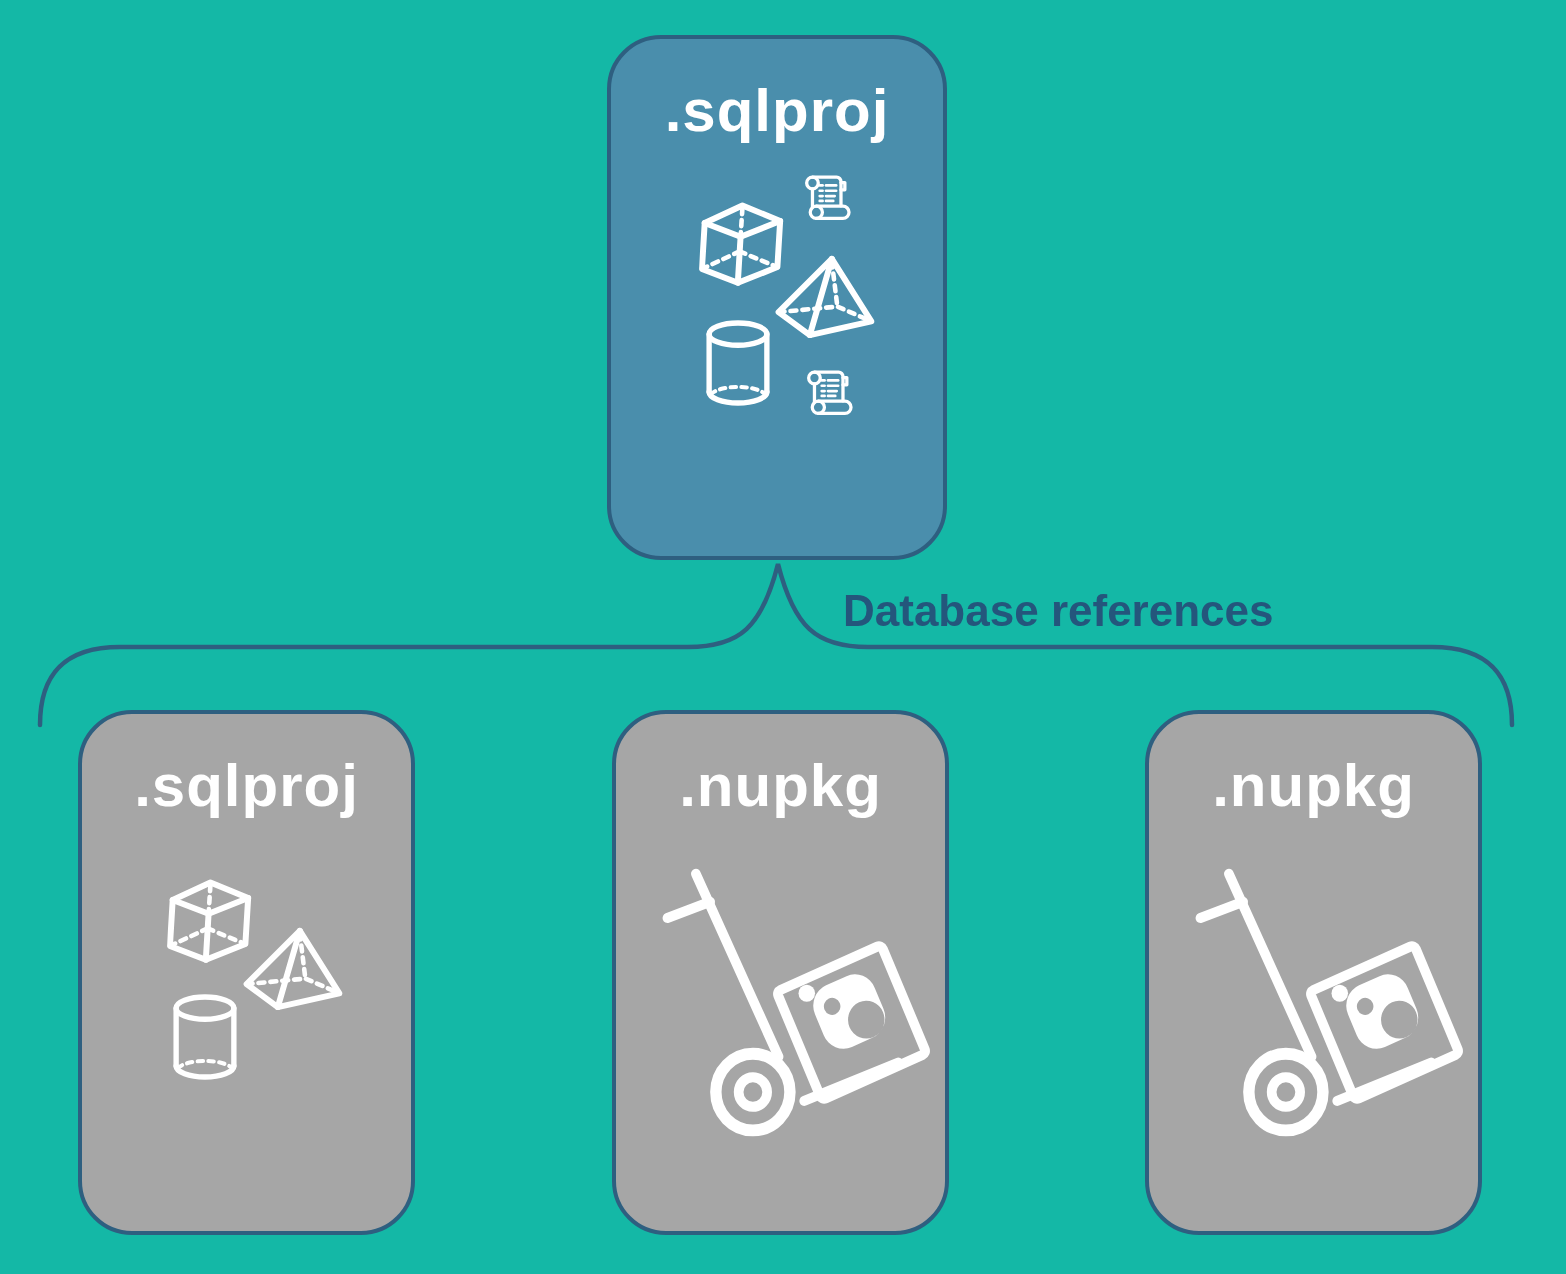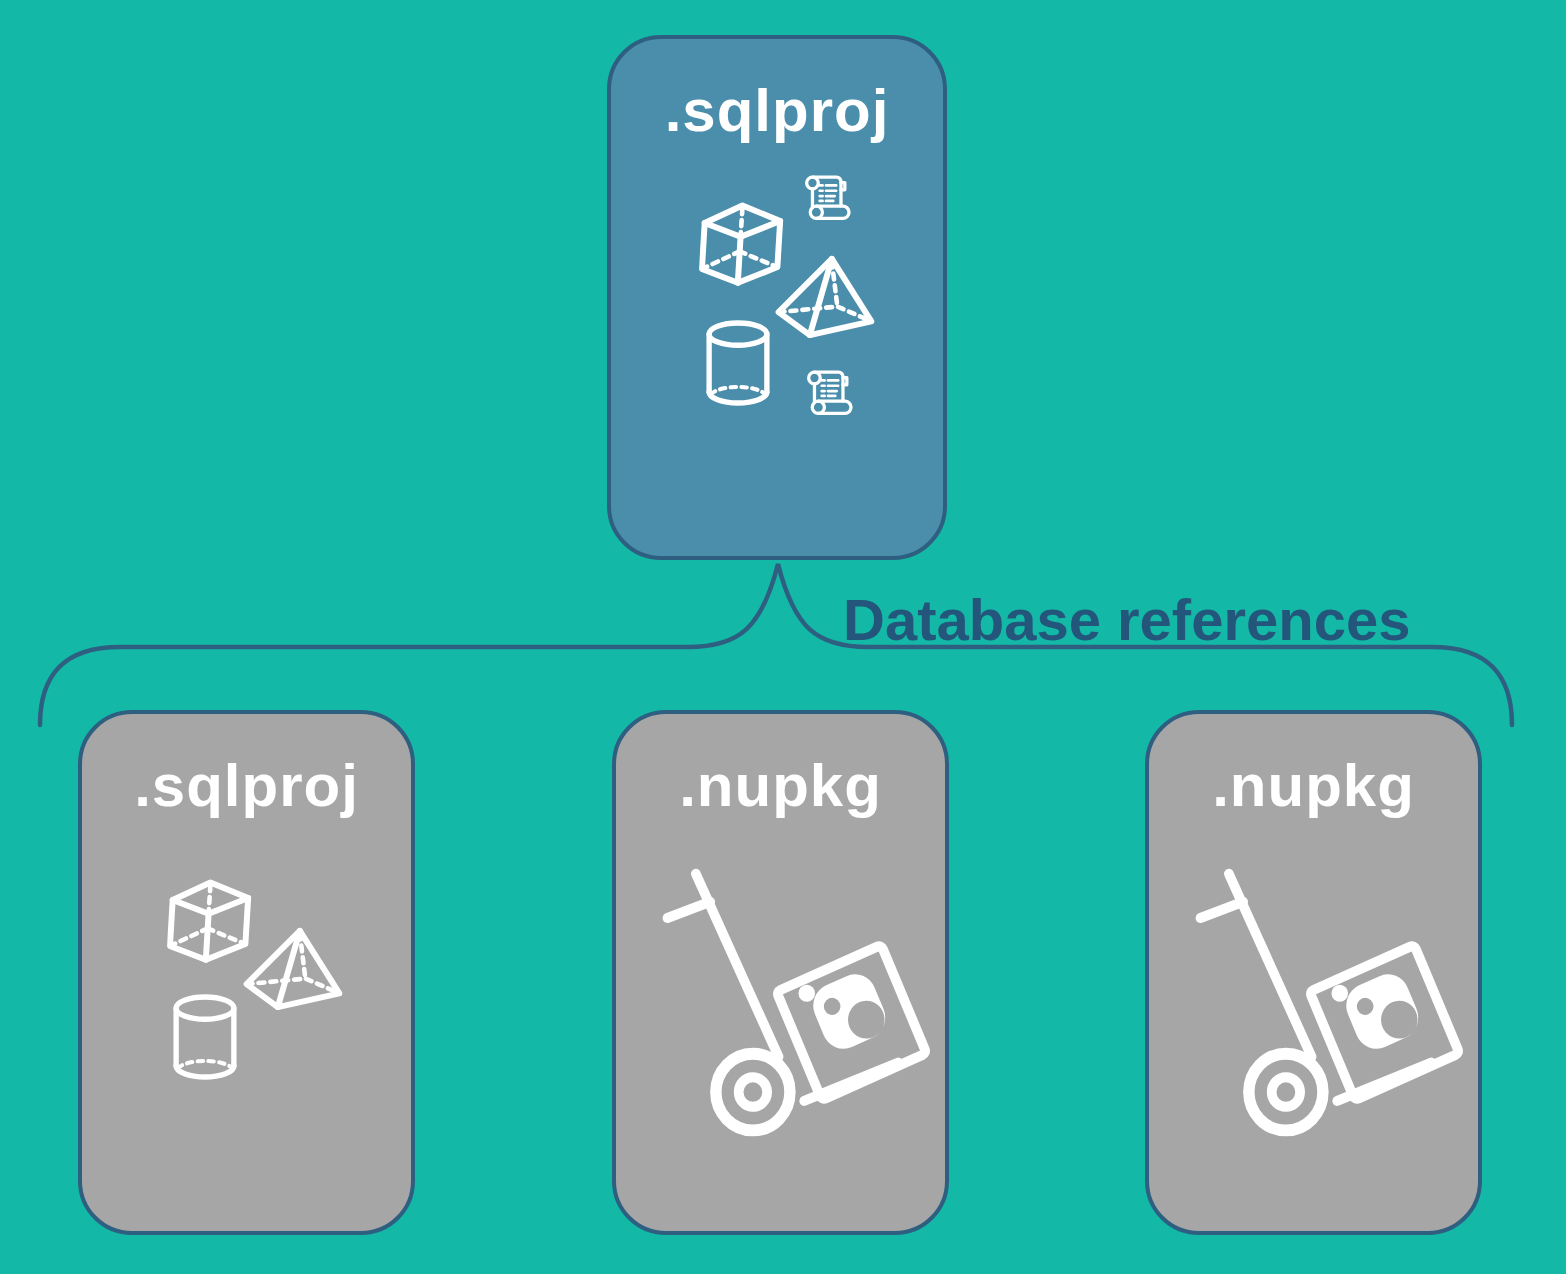--- a/index.html
+++ b/index.html
@@ -22,21 +22,21 @@
   .node.gray{background:var(--gray);}
   .node-title{
     margin-top:40px;text-align:center;
     font-weight:700;font-size:60px;line-height:1.05;color:#fff;
     letter-spacing:1px;
   }
   .icon{position:absolute;color:var(--icon);}
   .brace-svg{position:absolute;left:0;top:552px;overflow:visible;}
   .connector-label{
     position:absolute;left:843px;top:586px;
-    font-weight:700;font-size:58px;color:var(--label);white-space:nowrap;
+    font-weight:700;font-size:44px;color:var(--label);white-space:nowrap;
   }
   svg{display:block;}
 </style>
 </head>
 <body>
 
 <svg width="0" height="0" style="position:absolute" aria-hidden="true">
   <defs>
     <symbol id="sym-cube" viewBox="0 0 92 100">
       <g fill="none" stroke="currentColor" stroke-width="6.5" stroke-linejoin="round" stroke-linecap="round">

